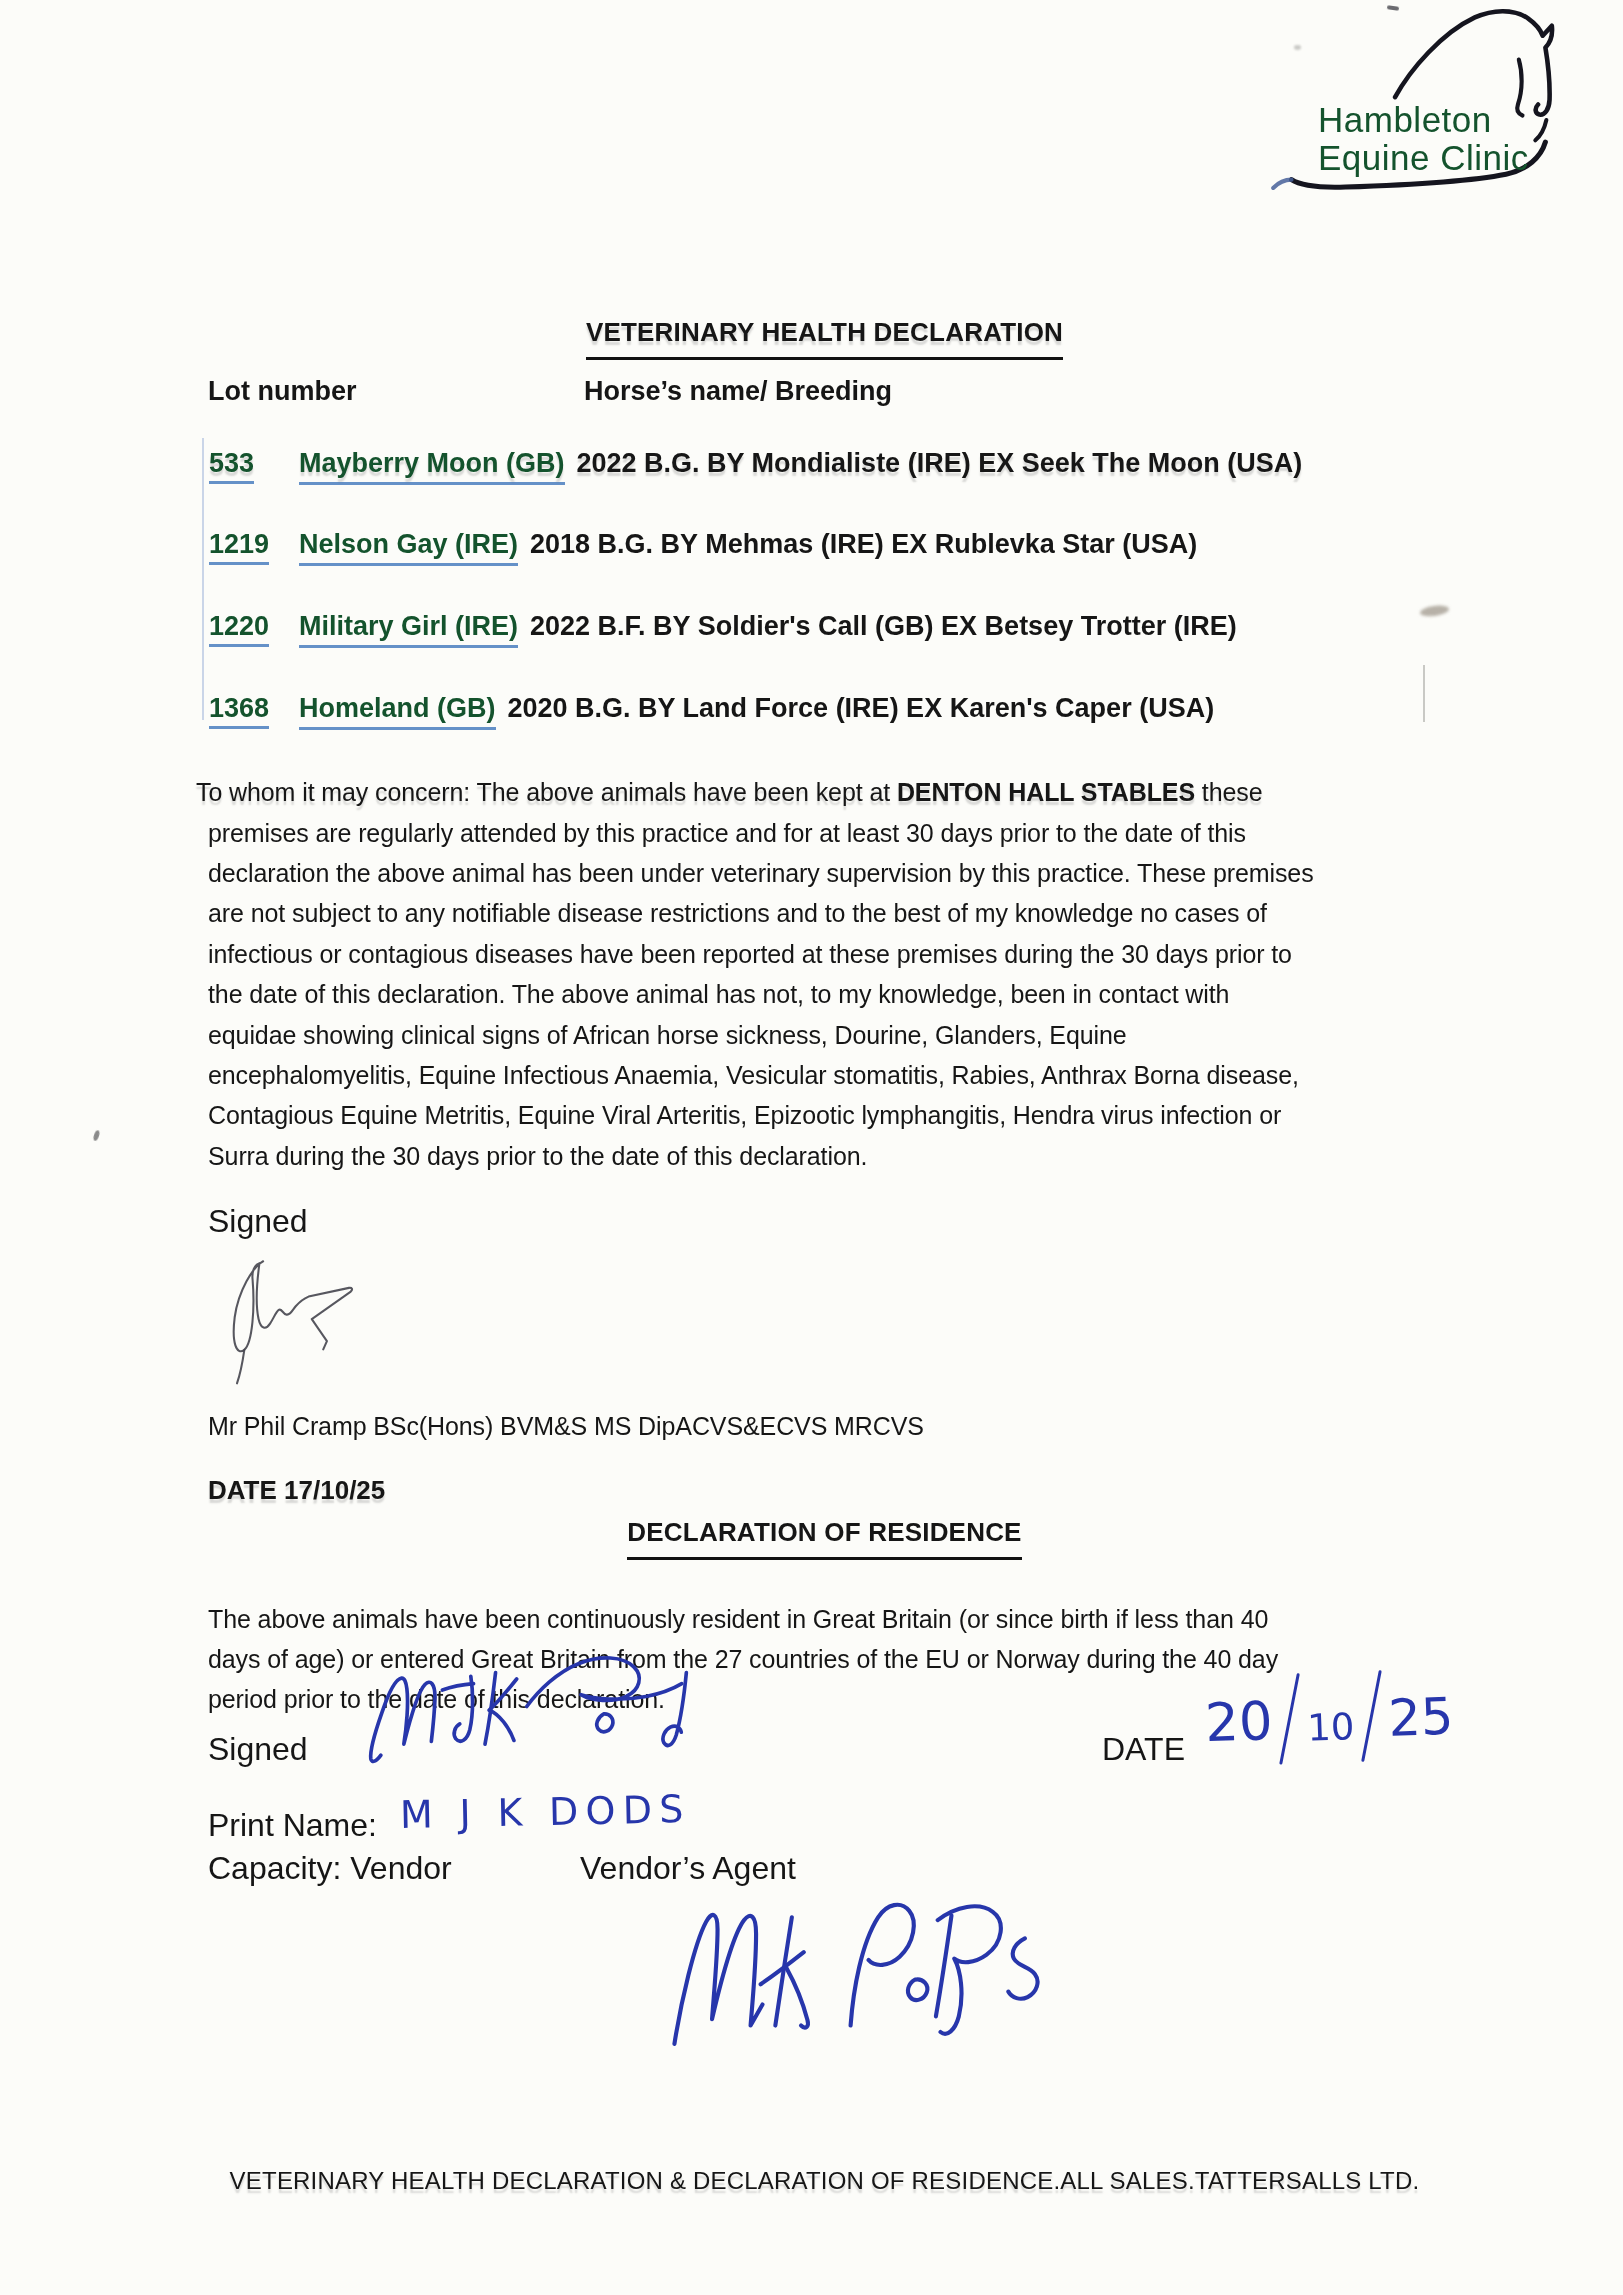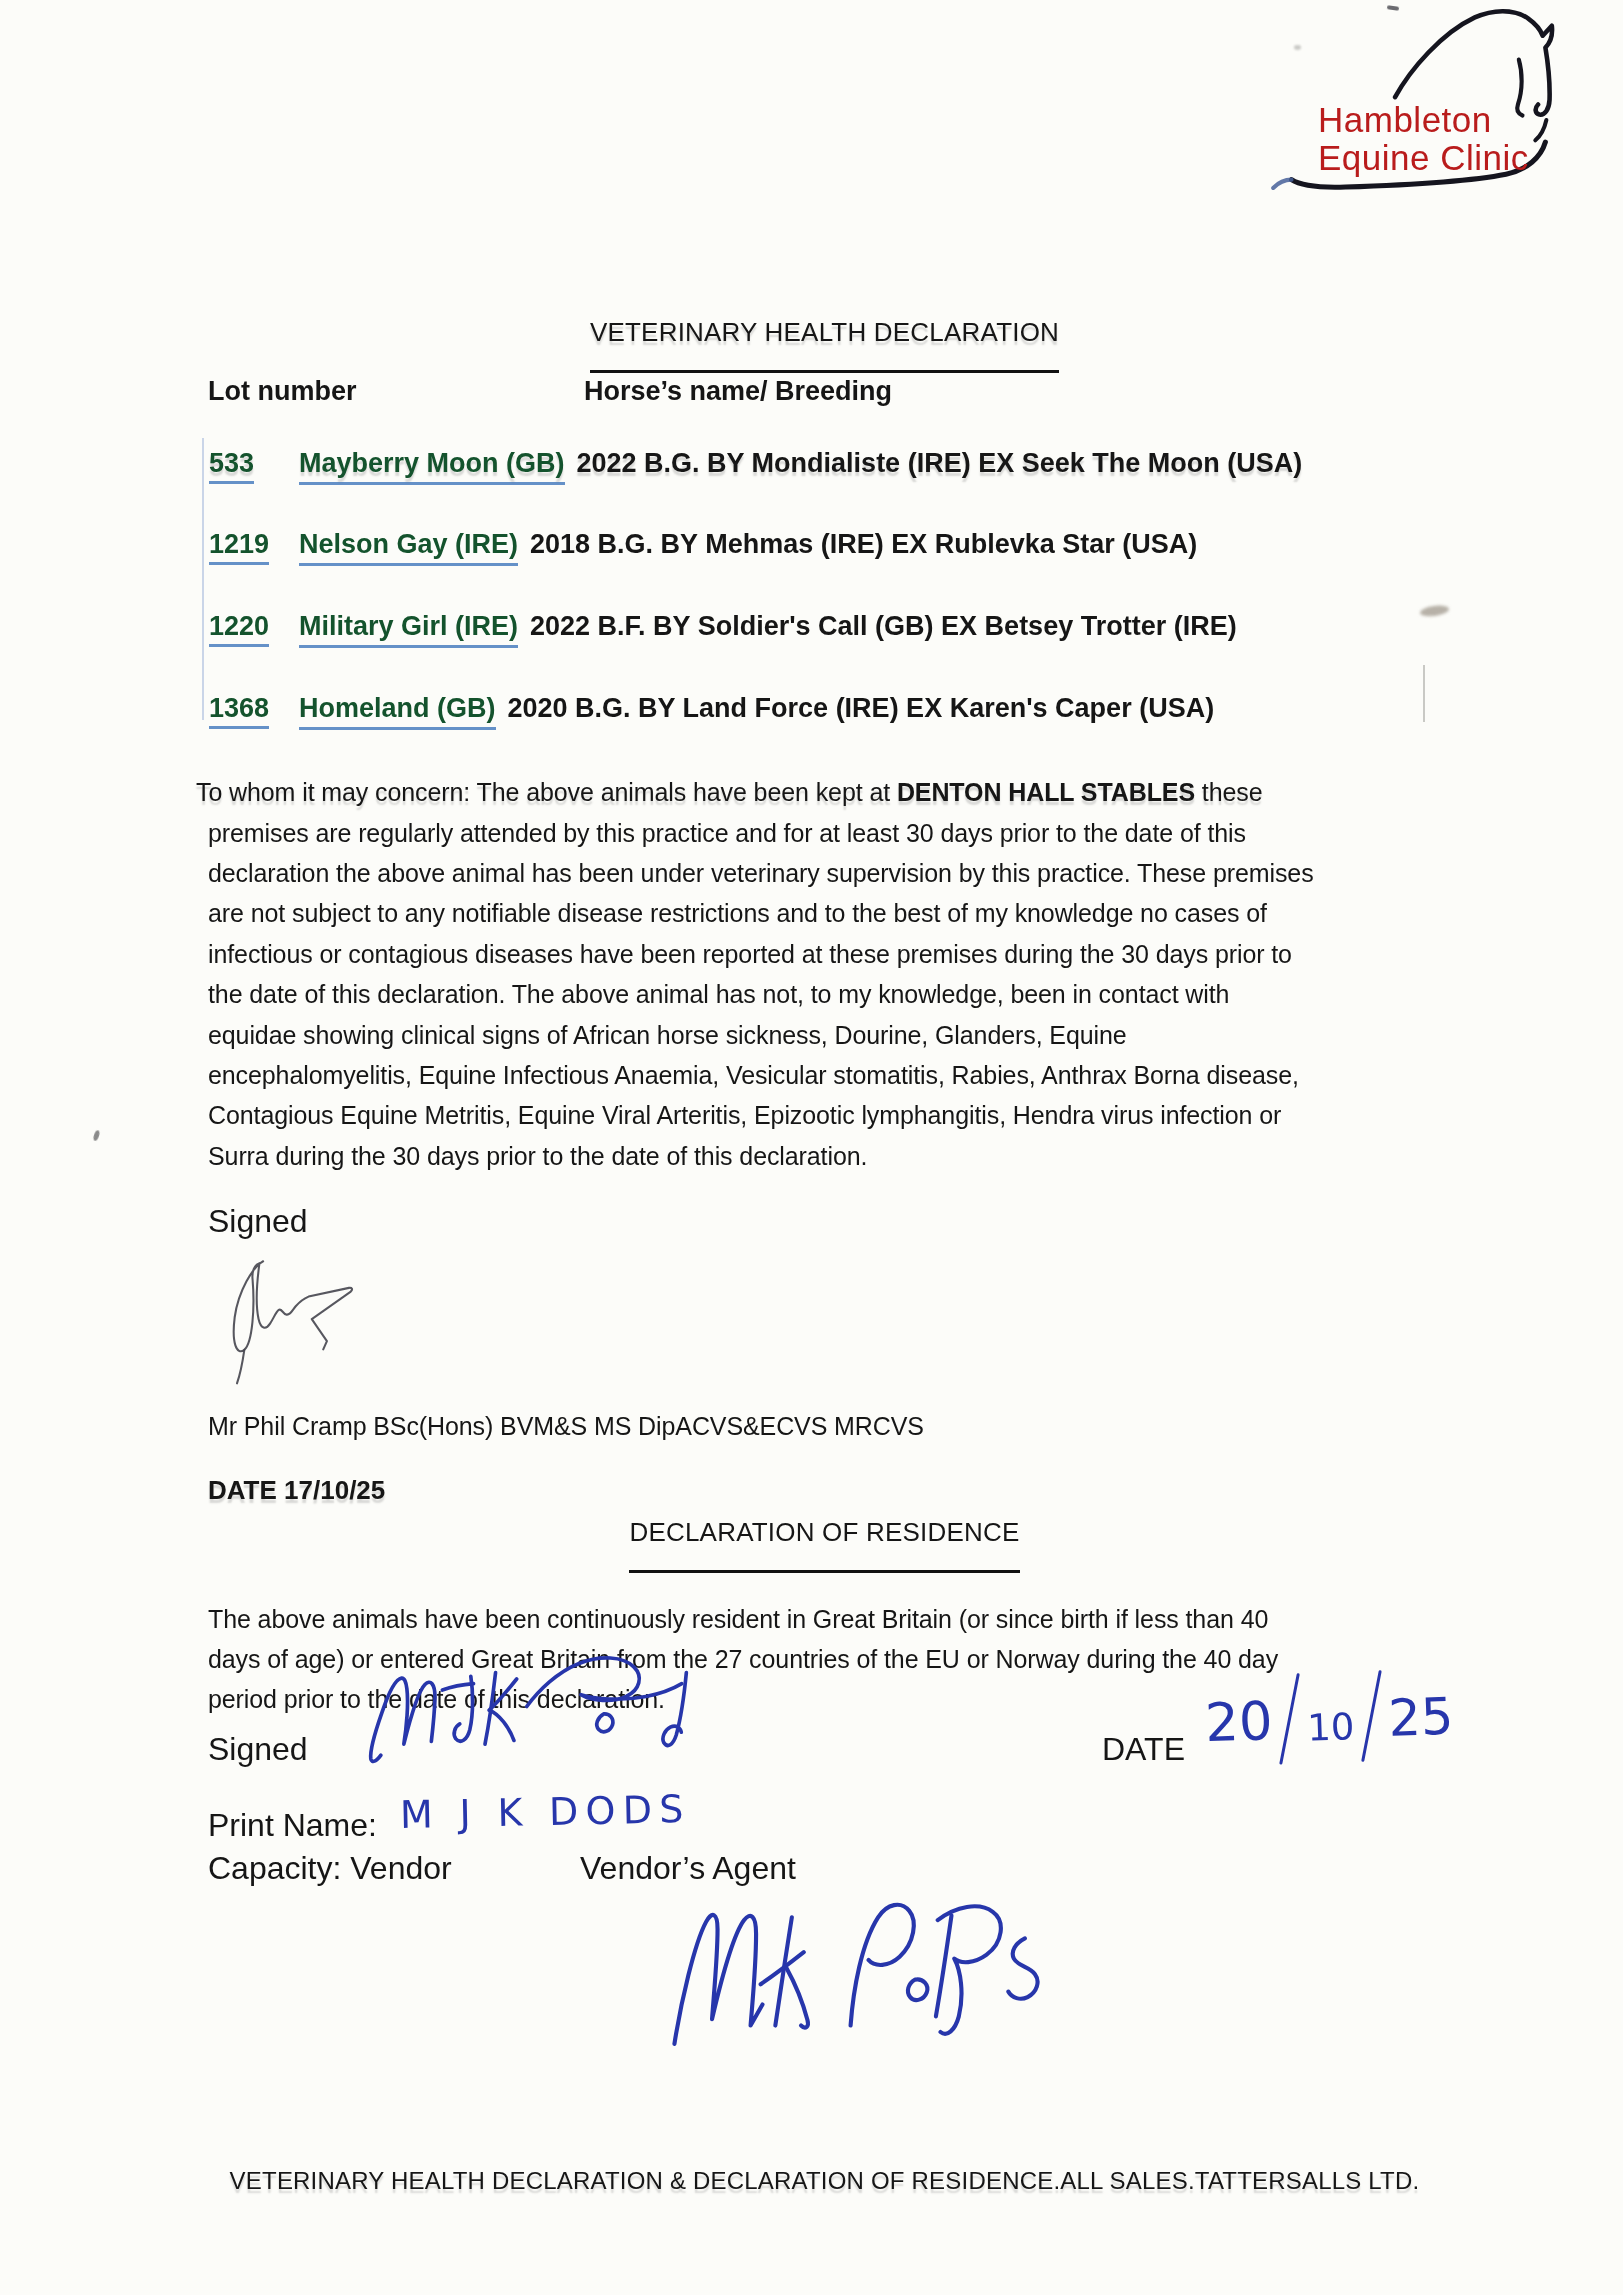--- a/index.html
+++ b/index.html
@@ -8,40 +8,40 @@
     background:#fcfcf9;
     font-family:"Liberation Sans", sans-serif;
     color:#161616; overflow:hidden;
   }
   .abs{position:absolute;}
   .nowrap{white-space:nowrap;}
   .bold{font-weight:bold;}
   .ghost{text-shadow:0 4.1px 1.8px rgba(90,90,90,0.22);}
   .body-line{font-size:25px; letter-spacing:-0.1px; white-space:nowrap;}
   .title{
-    font-size:26px; font-weight:normal; letter-spacing:0.2px;
-    border-bottom:3.7px solid #121212; padding-bottom:22px; display:inline-block;
+    font-size:26px; font-weight:bold; letter-spacing:0.2px;
+    border-bottom:3.7px solid #121212; padding-bottom:9px; display:inline-block;
   }
   .center-band{left:207px; width:1235px; text-align:center;}
   .lot-row{display:flex; align-items:baseline; font-size:27px; font-weight:bold; white-space:nowrap;}
   .lot-num{width:90px; flex:0 0 90px;}
   .link{
     color:#14532d; text-decoration:none; cursor:pointer;
     border-bottom:3.2px solid rgba(62,118,187,0.8); padding-bottom:3.2px;
   }
   .lot-name{margin-right:12px;}
   .label{font-size:32px;}
   .ink{color:#2736ab;}
   .hand-date{display:flex; align-items:flex-start; transform:rotate(-2deg); font-family:"DejaVu Sans", sans-serif;}
   .hand-date .slash{width:3.2px; height:93px; background:#2736ab; border-radius:1.8px; transform:rotate(13deg); margin:0 15.6px;}
   .print-name{
     font-family:"DejaVu Sans", sans-serif; font-size:38px; letter-spacing:7.3px;
     transform:rotate(-1.2deg); white-space:nowrap;
   }
-  .logo-text{font-size:35px; letter-spacing:0.5px; color:#b91c1c; white-space:nowrap;}
+  .logo-text{font-size:35px; letter-spacing:0.5px; color:#14532d; white-space:nowrap;}
   svg.sig path, svg.logo path{fill:none; stroke-linecap:round; stroke-linejoin:round;}
   .artifact{pointer-events:none;}
 </style>
 </head>
 <body>
 
 <div id="page">
 
   <div class="abs" style="left:1249px; top:0px; width:349px; height:220px;">
     <svg class="logo" width="349" height="220" viewBox="0 0 760 480">

